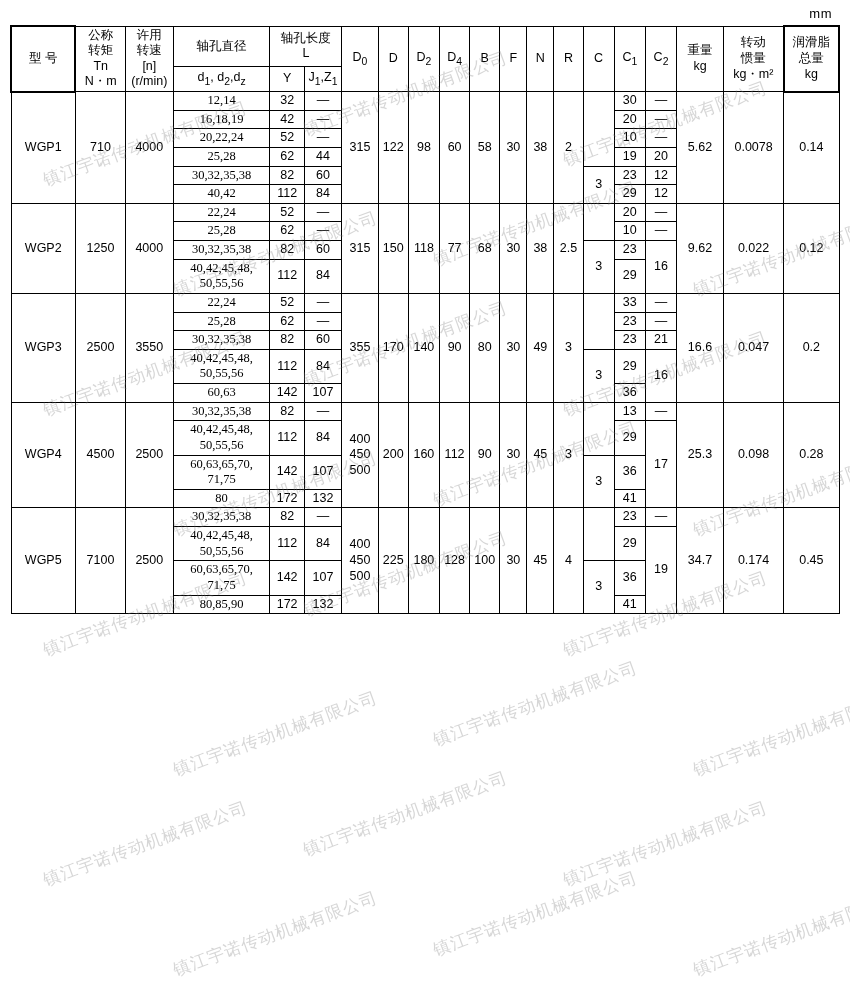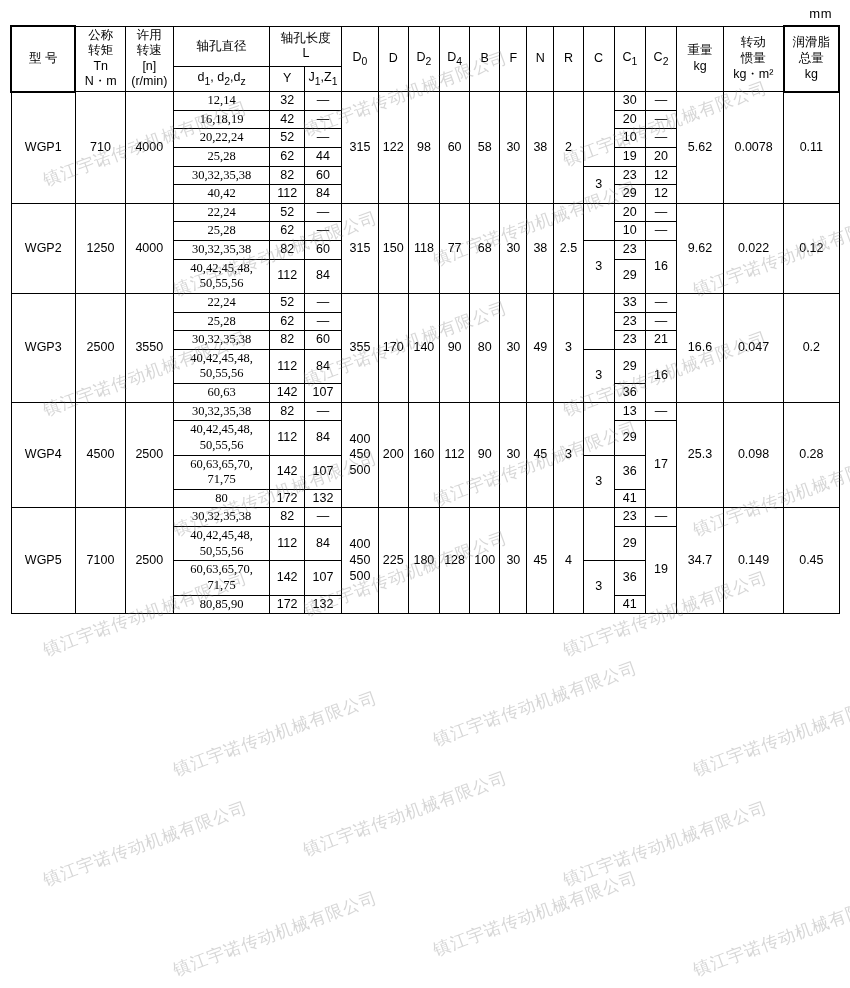--- a/index.html
+++ b/index.html
@@ -168,21 +168,21 @@
       <td rowspan="6">60</td>
       <td rowspan="6">58</td>
       <td rowspan="6">30</td>
       <td rowspan="6">38</td>
       <td rowspan="6">2</td>
       <td rowspan="4"></td>
       <td>30</td>
       <td class="dash">—</td>
       <td rowspan="6">5.62</td>
       <td rowspan="6">0.0078</td>
-      <td rowspan="6">0.11</td>
+      <td rowspan="6">0.14</td>
     </tr>
     <tr>
       <td class="bore-list">16,18,19</td>
       <td>42</td>
       <td class="dash">—</td>
       <td>20</td>
       <td class="dash">—</td>
     </tr>
     <tr>
       <td class="bore-list">20,22,24</td>
@@ -364,21 +364,21 @@
       <td rowspan="4">180</td>
       <td rowspan="4">128</td>
       <td rowspan="4">100</td>
       <td rowspan="4">30</td>
       <td rowspan="4">45</td>
       <td rowspan="4">4</td>
       <td rowspan="2"></td>
       <td>23</td>
       <td class="dash">—</td>
       <td rowspan="4">34.7</td>
-      <td rowspan="4">0.149</td>
+      <td rowspan="4">0.174</td>
       <td rowspan="4">0.45</td>
     </tr>
     <tr>
       <td class="bore-list">40,42,45,48,<br>50,55,56</td>
       <td>112</td>
       <td>84</td>
       <td>29</td>
       <td rowspan="3">19</td>
     </tr>
     <tr>

